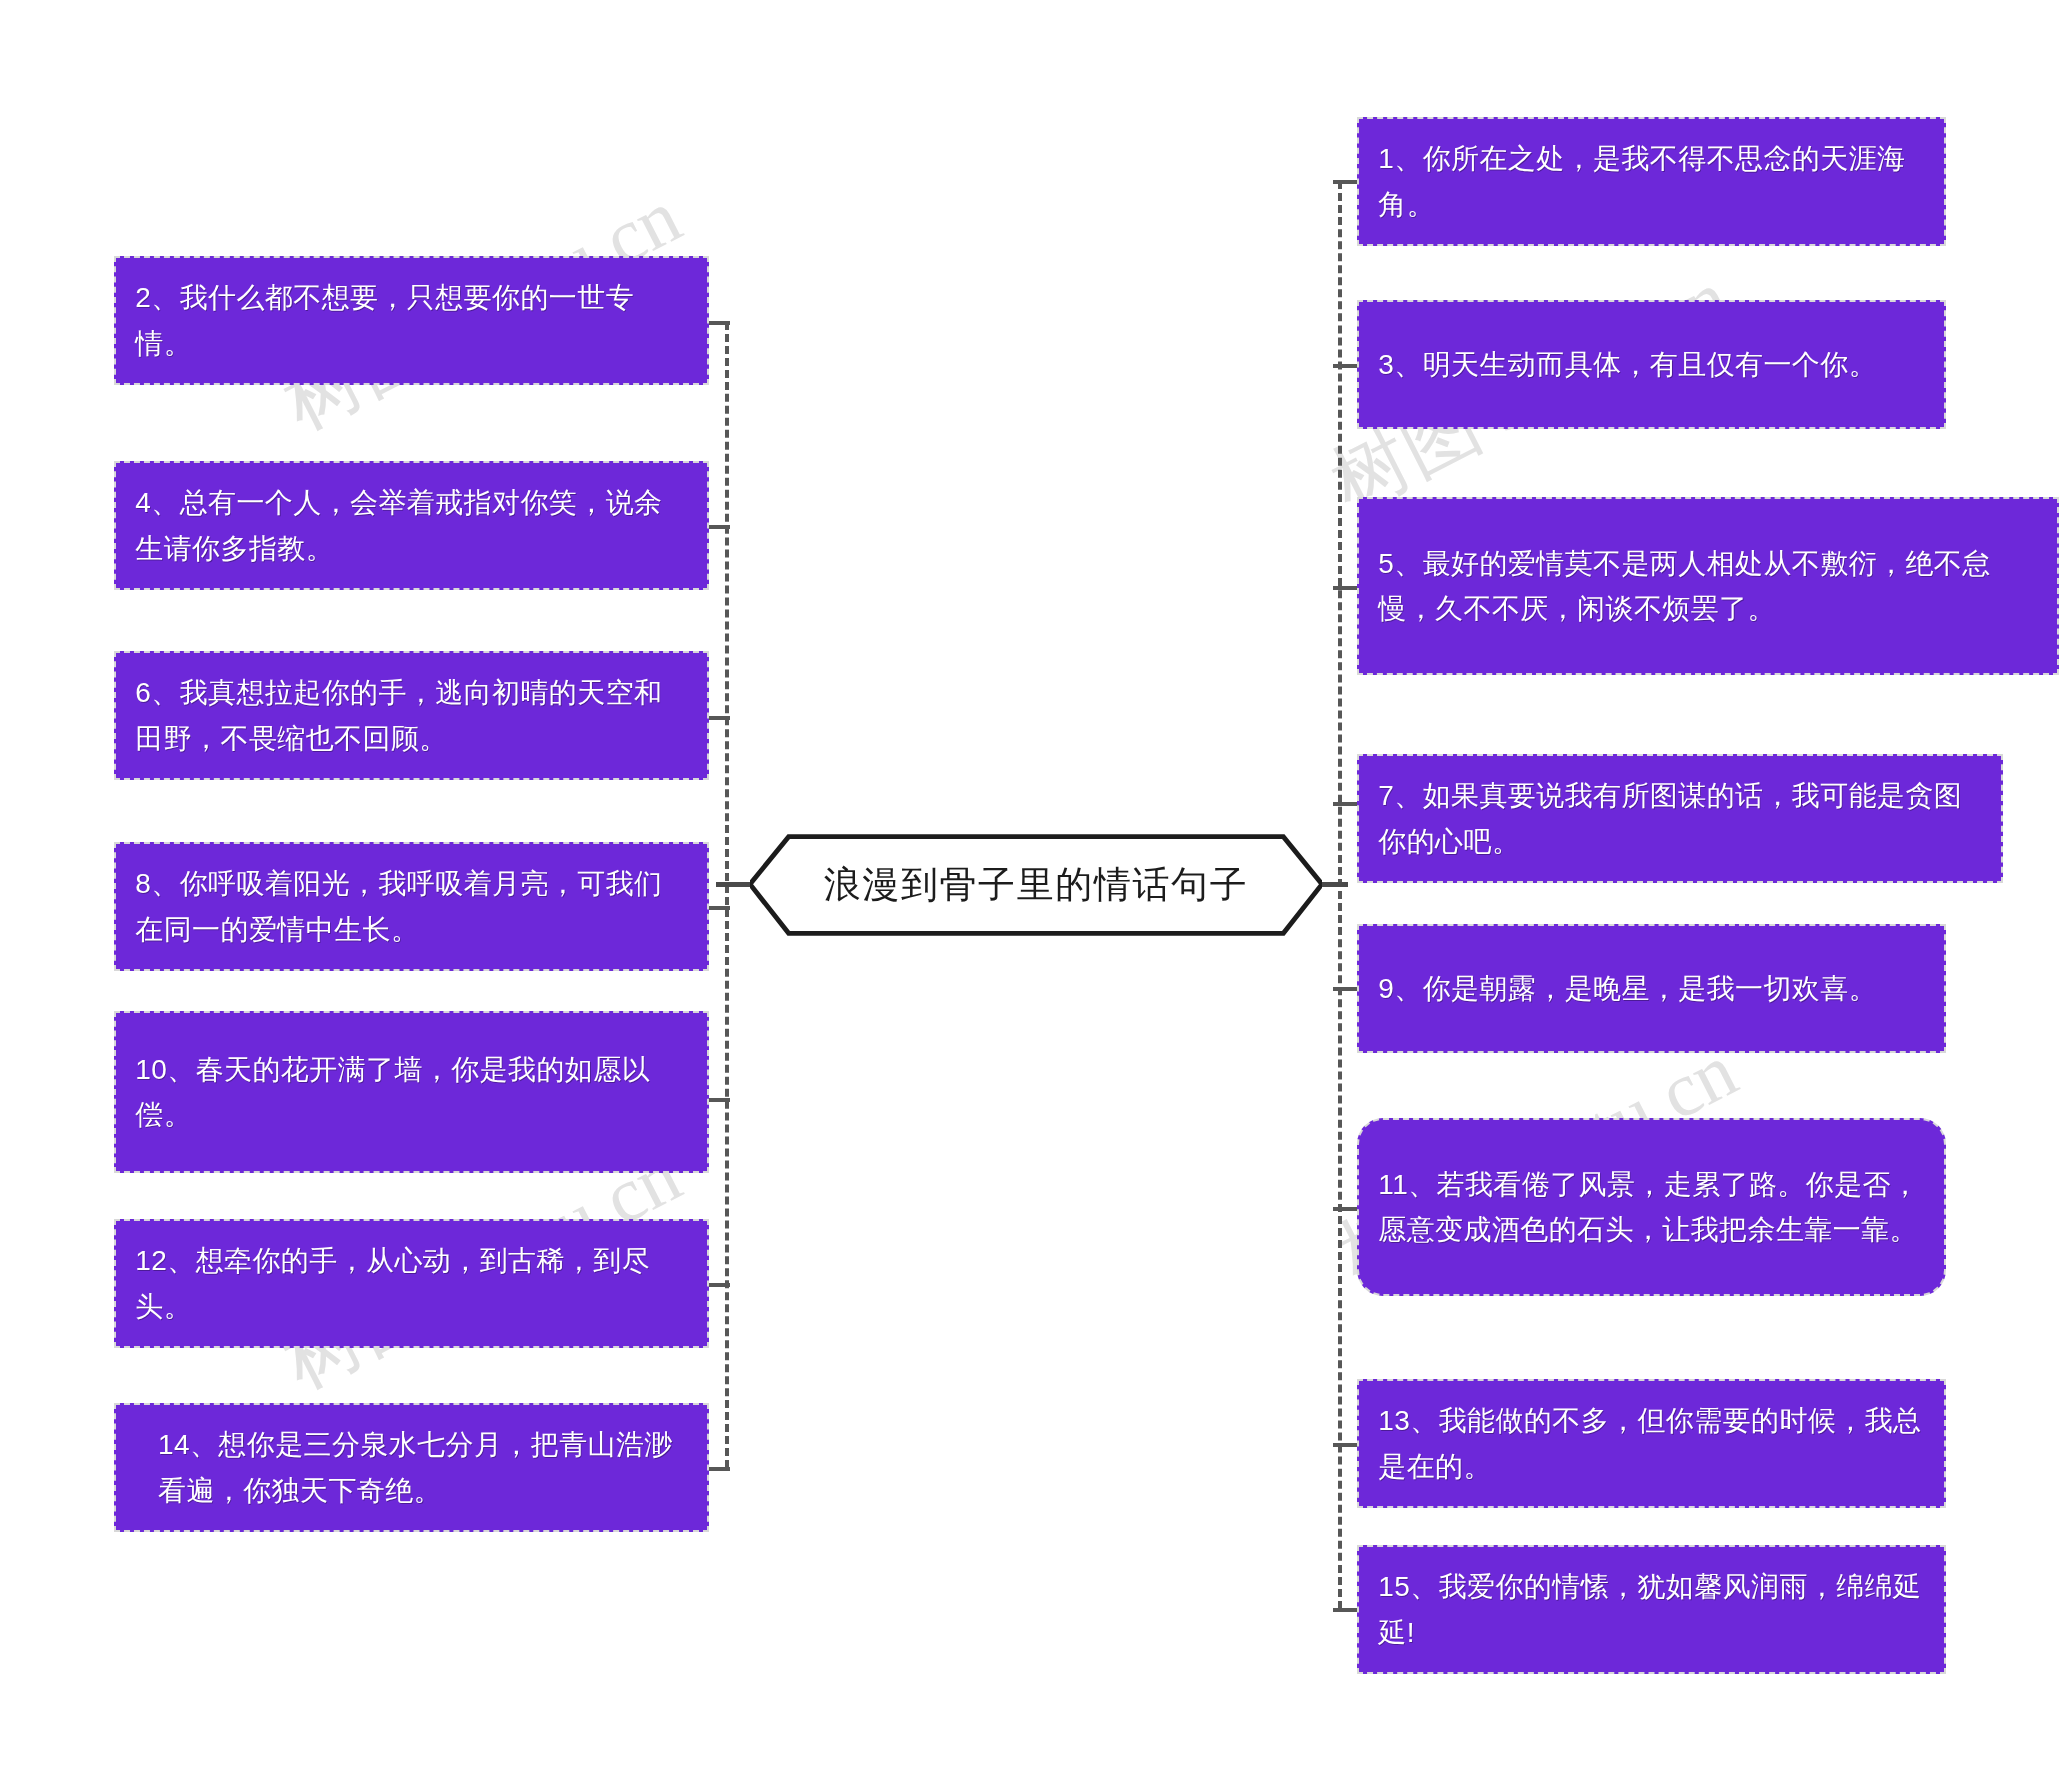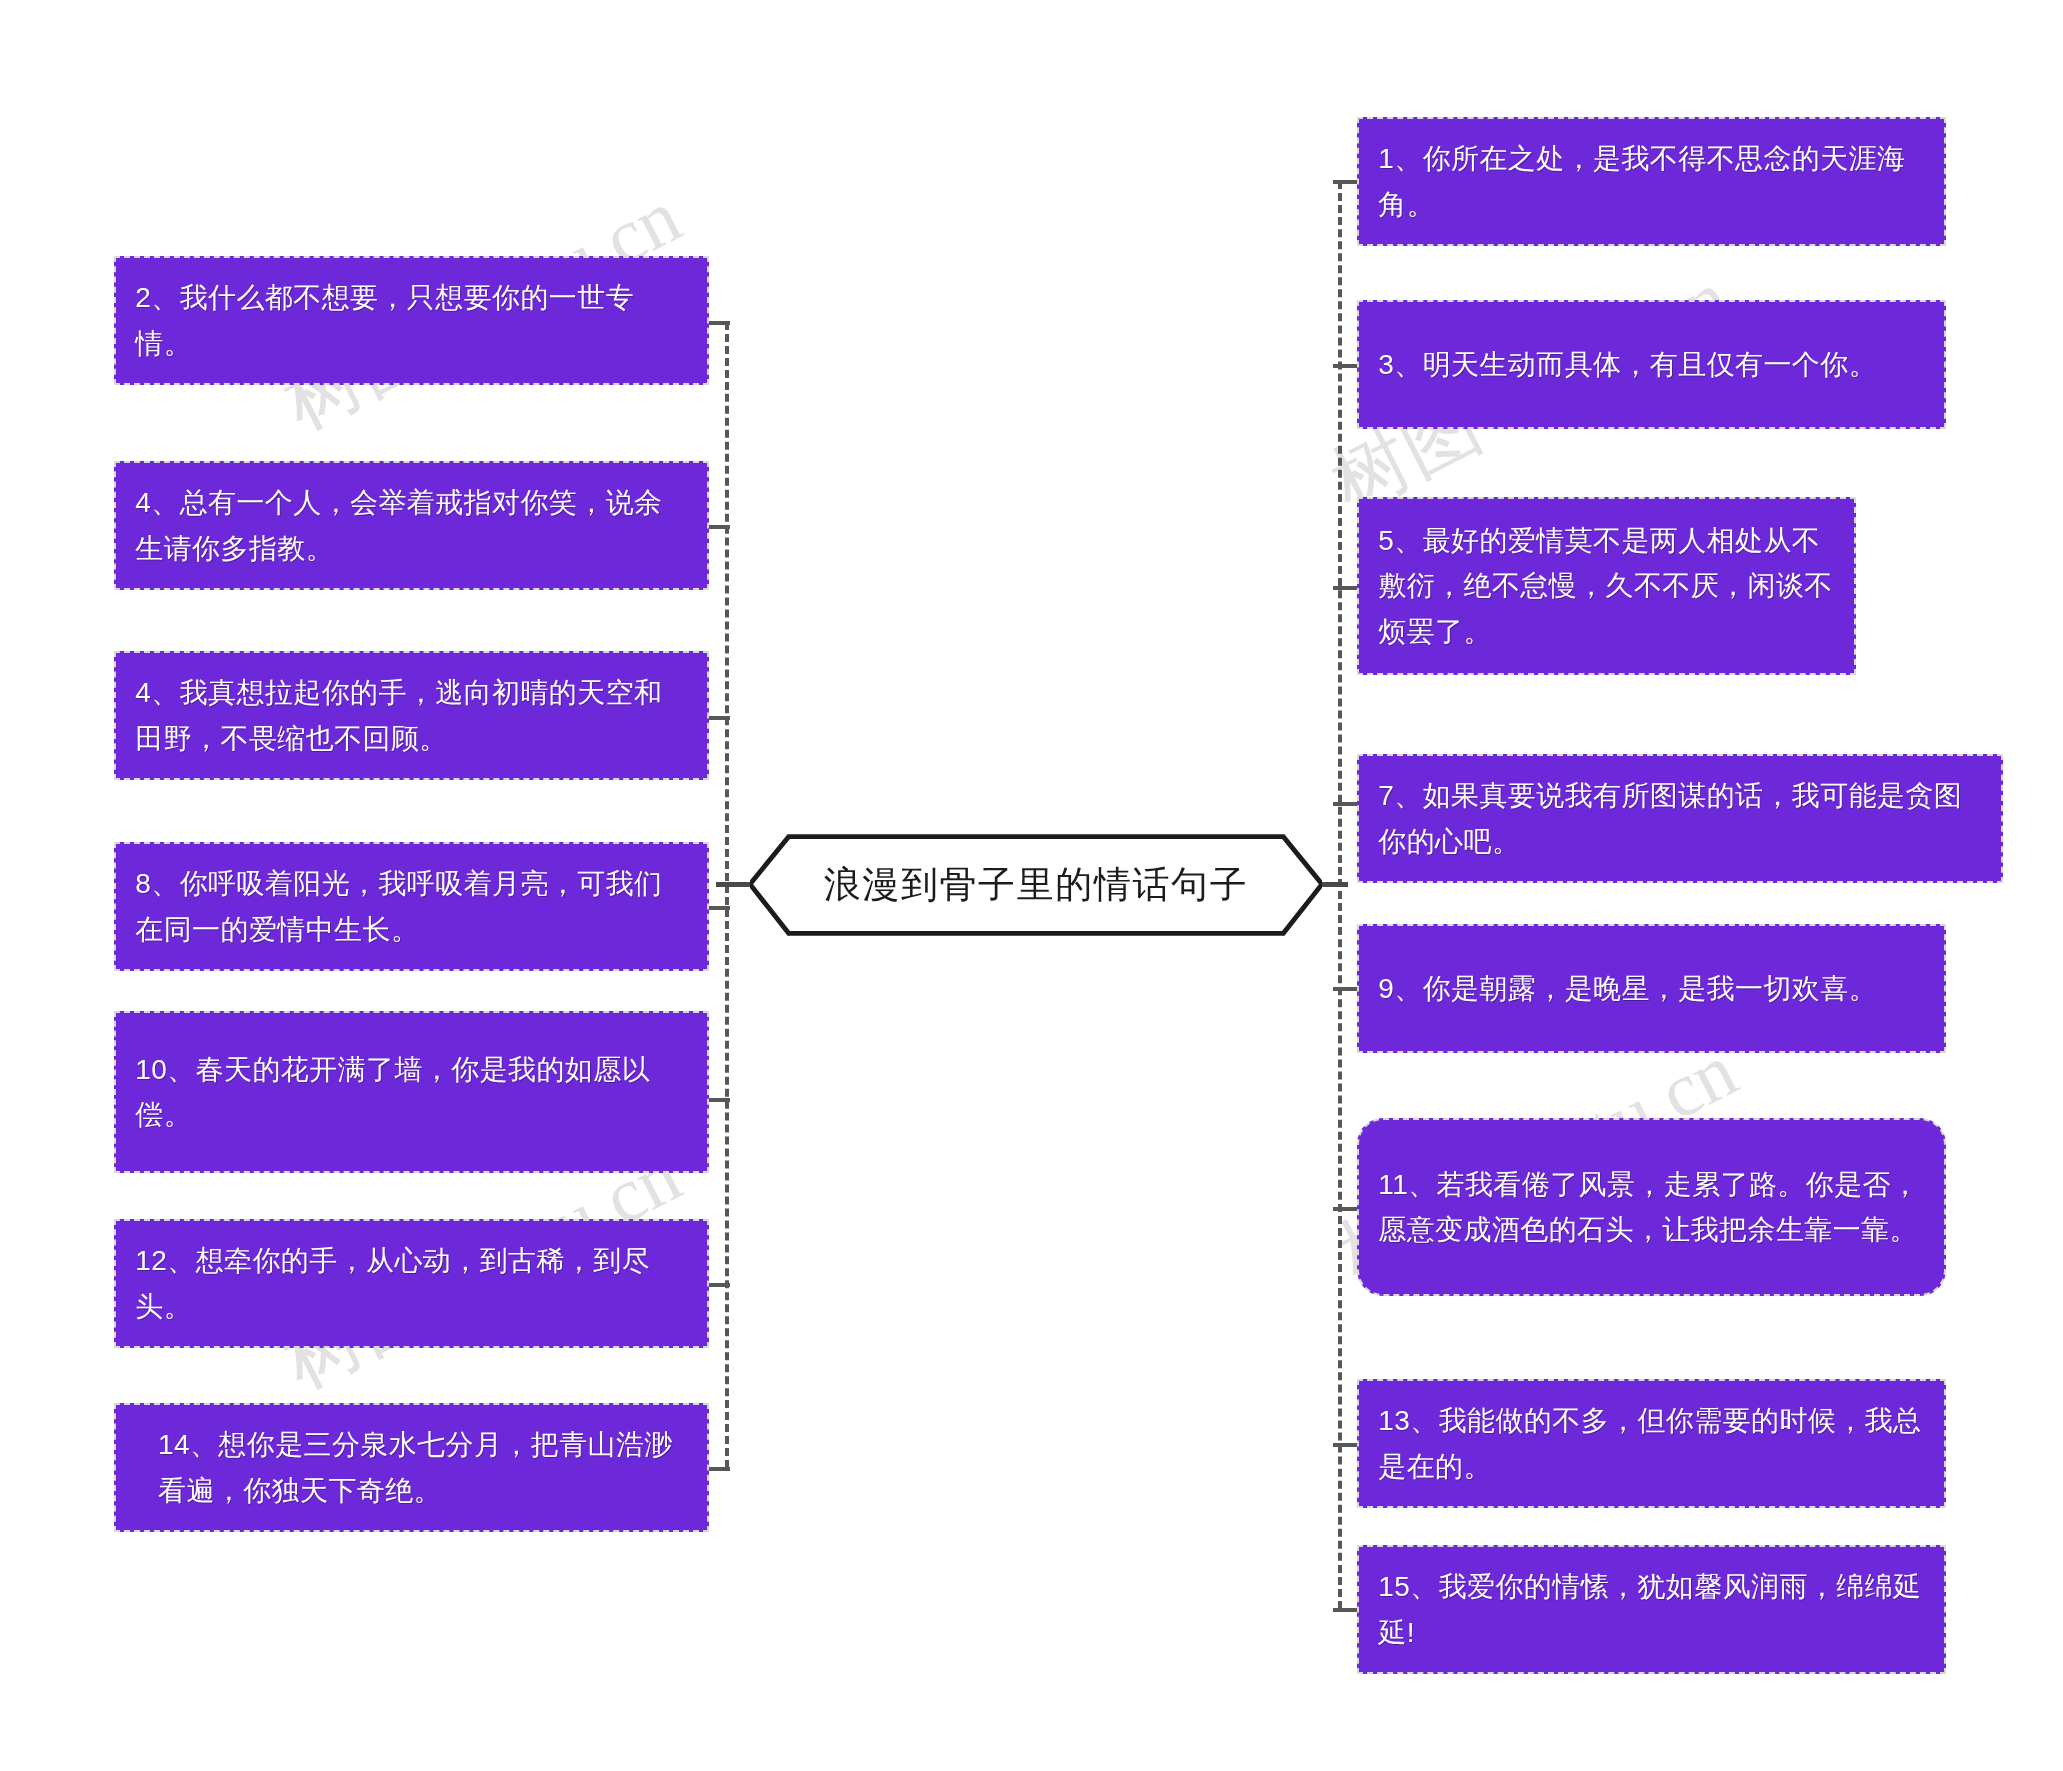--- a/index.html
+++ b/index.html
@@ -135,42 +135,42 @@
     <div class="center-label">浪漫到骨子里的情话句子</div>
   </div>
 
   <div class="node" style="left:114px; top:256px; width:595px; height:129px;">
     <span class="txt">2、我什么都不想要，只想要你的一世专情。</span>
   </div>
   <div class="node" style="left:114px; top:461px; width:595px; height:129px;align-items:center;">
     <span class="txt">4、总有一个人，会举着戒指对你笑，说余生请你多指教。</span>
   </div>
   <div class="node" style="left:114px; top:651px; width:595px; height:129px;">
-    <span class="txt">4、我真想拉起你的手，逃向初晴的天空和田野，不畏缩也不回顾。</span>
+    <span class="txt">6、我真想拉起你的手，逃向初晴的天空和田野，不畏缩也不回顾。</span>
   </div>
   <div class="node" style="left:114px; top:842px; width:595px; height:129px;">
     <span class="txt">8、你呼吸着阳光，我呼吸着月亮，可我们在同一的爱情中生长。</span>
   </div>
   <div class="node" style="left:114px; top:1011px; width:595px; height:162px;">
     <span class="txt">10、春天的花开满了墙，你是我的如愿以偿。</span>
   </div>
   <div class="node" style="left:114px; top:1219px; width:595px; height:129px;">
     <span class="txt">12、想牵你的手，从心动，到古稀，到尽头。</span>
   </div>
   <div class="node" style="left:114px; top:1403px; width:595px; height:129px;padding-left:42px;">
     <span class="txt">14、想你是三分泉水七分月，把青山浩渺看遍，你独天下奇绝。</span>
   </div>
 
   <div class="node" style="left:1357px; top:117px; width:589px; height:129px;">
     <span class="txt">1、你所在之处，是我不得不思念的天涯海角。</span>
   </div>
   <div class="node" style="left:1357px; top:300px; width:589px; height:129px;">
     <span class="txt">3、明天生动而具体，有且仅有一个你。</span>
   </div>
-  <div class="node" style="left:1357px; top:497px; width:499px; height:178px;">
+  <div class="node" style="left:1357px; top:497px; width:702px; height:178px;">
     <span class="txt">5、最好的爱情莫不是两人相处从不敷衍，绝不怠慢，久不不厌，闲谈不烦罢了。</span>
   </div>
   <div class="node" style="left:1357px; top:738px; width:646px; height:129px;margin-top:16px;">
     <span class="txt">7、如果真要说我有所图谋的话，我可能是贪图你的心吧。</span>
   </div>
   <div class="node" style="left:1357px; top:924px; width:589px; height:129px;">
     <span class="txt">9、你是朝露，是晚星，是我一切欢喜。</span>
   </div>
   <div class="node" style="left:1357px; top:1118px; width:589px; height:178px;border-radius:26px;">
     <span class="txt">11、若我看倦了风景，走累了路。你是否，愿意变成酒色的石头，让我把余生靠一靠。</span>

